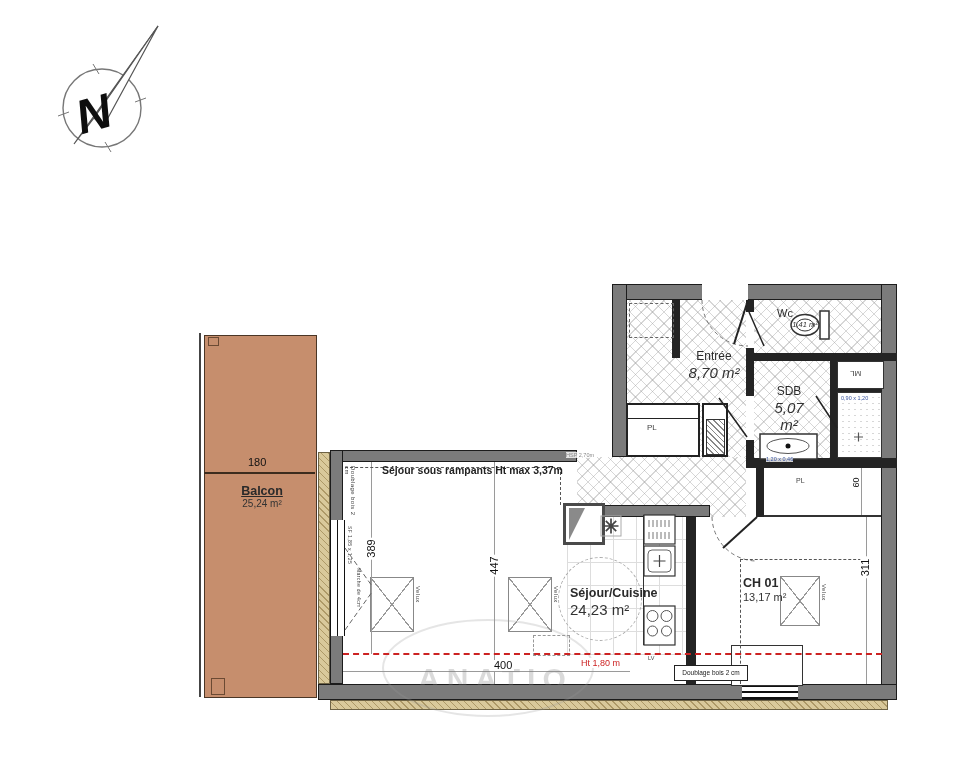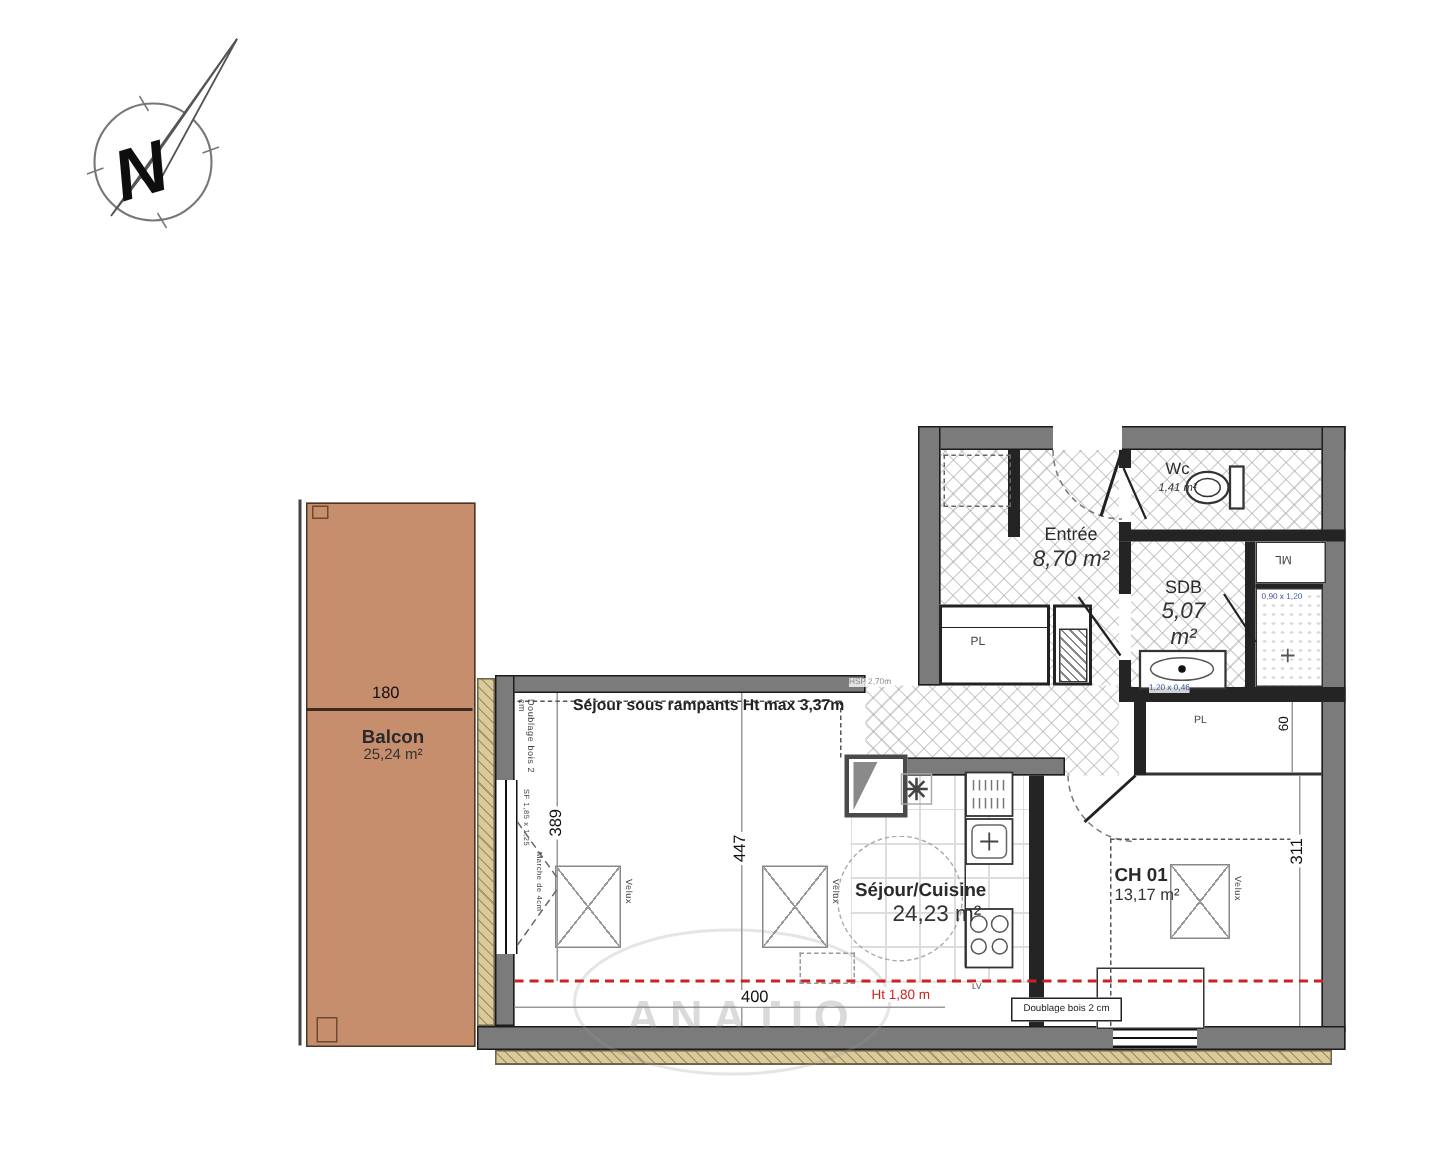--- a/index.html
+++ b/index.html
@@ -61,21 +61,21 @@
     <polygon points="118,8 54,100 63,109" fill="#fff" stroke="#555" stroke-width="1.2"></polygon>
     <text x="36" y="110" font-size="48" font-weight="bold" font-style="italic" fill="#0e0e0e" transform="rotate(-16 62 94)">N</text>
   </svg>
 
   <div class="abs" style="left:199px;top:333px;width:2px;height:364px;background:#444;z-index:4;"></div>
   <div class="abs" style="left:204px;top:335px;width:111px;height:361px;background:var(--balcony-fill,#c68e6d);border:1.5px solid #4a3626;z-index:3;"></div>
   <div class="abs" style="left:204px;top:472px;width:111px;height:1.5px;background:#3c2c1e;z-index:8;"></div>
   <div class="post" style="left:208px;top:337px;width:9px;height:7px;"></div>
   <div class="post" style="left:211px;top:678px;width:12px;height:15px;"></div>
   <div class="dim" style="left:246px;top:457px;background:transparent;">180</div>
-  <div class="room-name" style="left:222px;top:484px;width:80px;">Balcon</div>
+  <div class="room-name" style="left:222px;top:484px;width:80px;text-decoration:underline;">Balcon</div>
   <div class="room-area" style="left:222px;top:498px;width:80px;font-size:10px;">25,24 m²</div>
 
   <div class="tile" style="left:627px;top:300px;width:119px;height:157px;"></div>
   <div class="tile" style="left:577px;top:457px;width:169px;height:60px;"></div>
   <div class="tile" style="left:754px;top:300px;width:127px;height:53px;"></div>
   <div class="tile" style="left:754px;top:361px;width:76px;height:97px;"></div>
   <div class="grid" style="left:567px;top:517px;width:120px;height:138px;"></div>
 
   <div class="wall" style="left:612px;top:284px;width:285px;height:16px;"></div>
   <div class="wall" style="left:881px;top:284px;width:16px;height:404px;"></div>
@@ -141,29 +141,29 @@
   <div class="dimline-v" style="left:494px;top:462px;height:222px;"></div>
   <div class="dim rot-ccw" style="left:483px;top:560px;">447</div>
   <div class="dimline-h" style="left:343px;top:671px;width:287px;"></div>
   <div class="dim" style="left:492px;top:660px;">400</div>
   <div class="dimline-v" style="left:866px;top:517px;height:167px;"></div>
   <div class="dim rot-ccw" style="left:855px;top:562px;">311</div>
   <div class="dimline-v" style="left:861px;top:468px;height:47px;"></div>
   <div class="dim rot-ccw" style="left:849px;top:478px;font-size:9px;">60</div>
 
   <div class="room-name" style="left:570px;top:586px;text-align:left;">Séjour/Cuisine</div>
-  <div class="room-area" style="left:570px;top:601px;text-align:left;margin-left:25px;">24,23 m²</div>
+  <div class="room-area" style="left:570px;top:601px;text-align:left;">24,23 m²</div>
   <div class="room-name" style="left:743px;top:576px;text-align:left;">CH 01</div>
   <div class="room-area" style="left:743px;top:591px;text-align:left;font-size:11px;">13,17 m²</div>
   <div class="room-name" style="left:682px;top:349px;width:64px;font-weight:400;font-size:12px;">Entrée</div>
   <div class="room-area" style="left:682px;top:364px;width:64px;font-style:italic;">8,70 m²</div>
   <div class="room-name" style="left:764px;top:384px;width:50px;font-weight:400;font-size:12px;">SDB</div>
   <div class="room-area" style="left:764px;top:399px;width:50px;font-style:italic;">5,07 m²</div>
   <div class="room-name" style="left:763px;top:307px;width:44px;font-weight:400;font-size:11px;">Wc</div>
-  <div class="room-area" style="left:763px;top:320px;width:44px;font-size:7.5px;font-style:italic;">1,41 m²</div>
+  <div class="room-area" style="left:763px;top:320px;width:44px;font-size:7.5px;font-style:italic;padding-left:20px;">1,41 m²</div>
   <div class="tiny" style="left:796px;top:477px;font-size:7px;background:transparent;">PL</div>
 
   <div class="abs" style="left:382px;top:464px;font-size:10.5px;color:#222;z-index:12;font-weight:bold;">Séjour sous rampants  Ht max 3,37m</div>
   <div class="tiny" style="left:566px;top:452px;color:#888;font-size:5.5px;">HSP 2,70m</div>
   <div class="abs" style="left:578px;top:658px;font-size:9px;color:var(--red-dash,#cc2222);background:#fff;padding:0 3px;z-index:12;">Ht 1,80 m</div>
   <div class="tiny" style="left:648px;top:655px;font-size:5.5px;">LV</div>
   <div class="tinyv" style="left:344px;top:466px;height:60px;">Doublage bois 2 cm</div>
   <div class="tinyv" style="left:347px;top:526px;height:44px;font-size:5px;">SF 1,85 x 1,25</div>
   <div class="tinyv" style="left:356px;top:568px;height:44px;font-size:5px;">Marche de 4cm</div>
   <div class="labelbox" style="left:674px;top:665px;width:72px;height:14px;">Doublage bois 2 cm</div>

